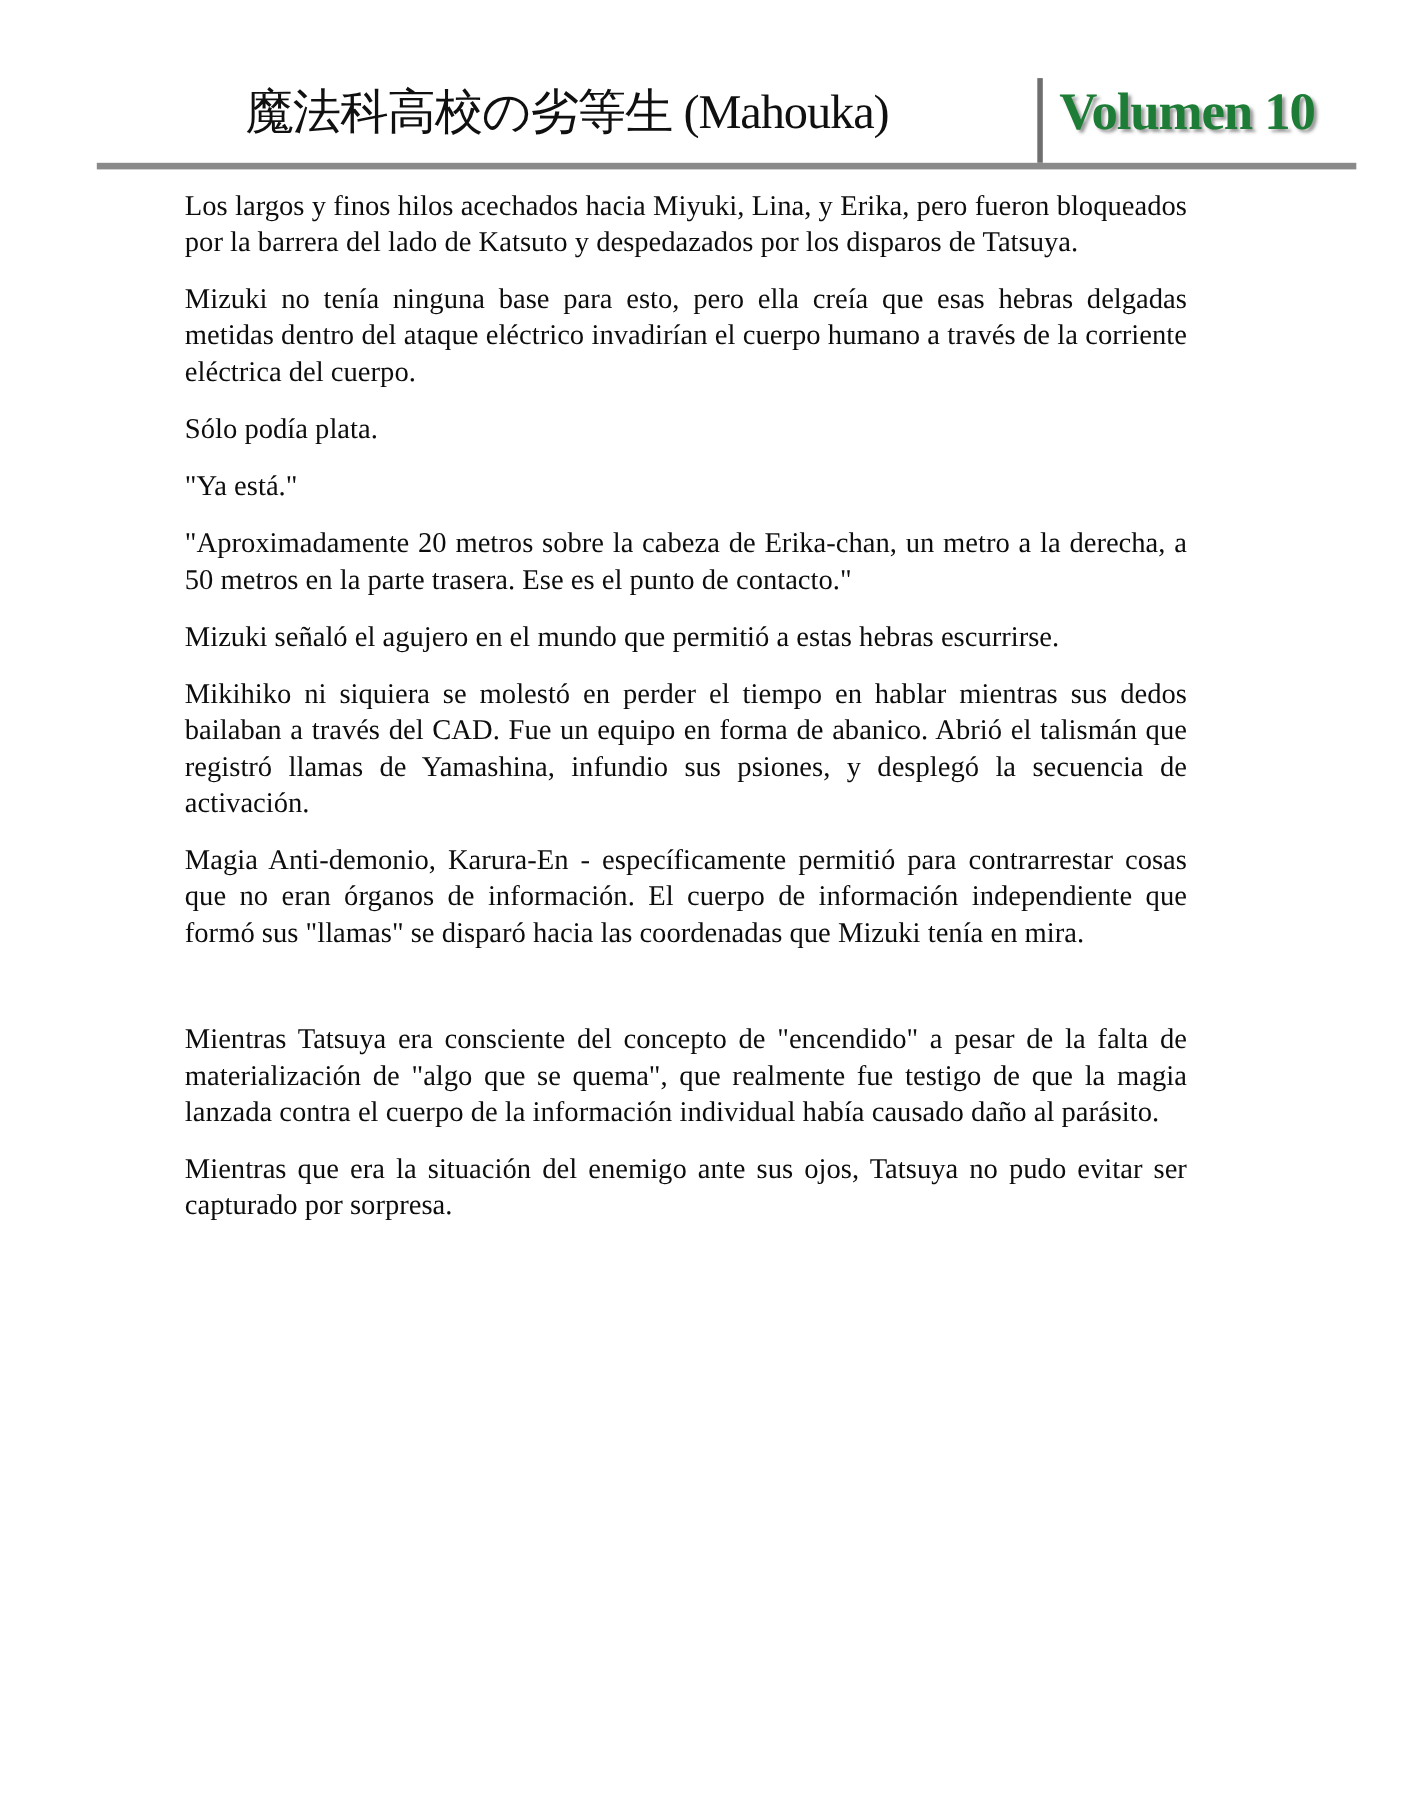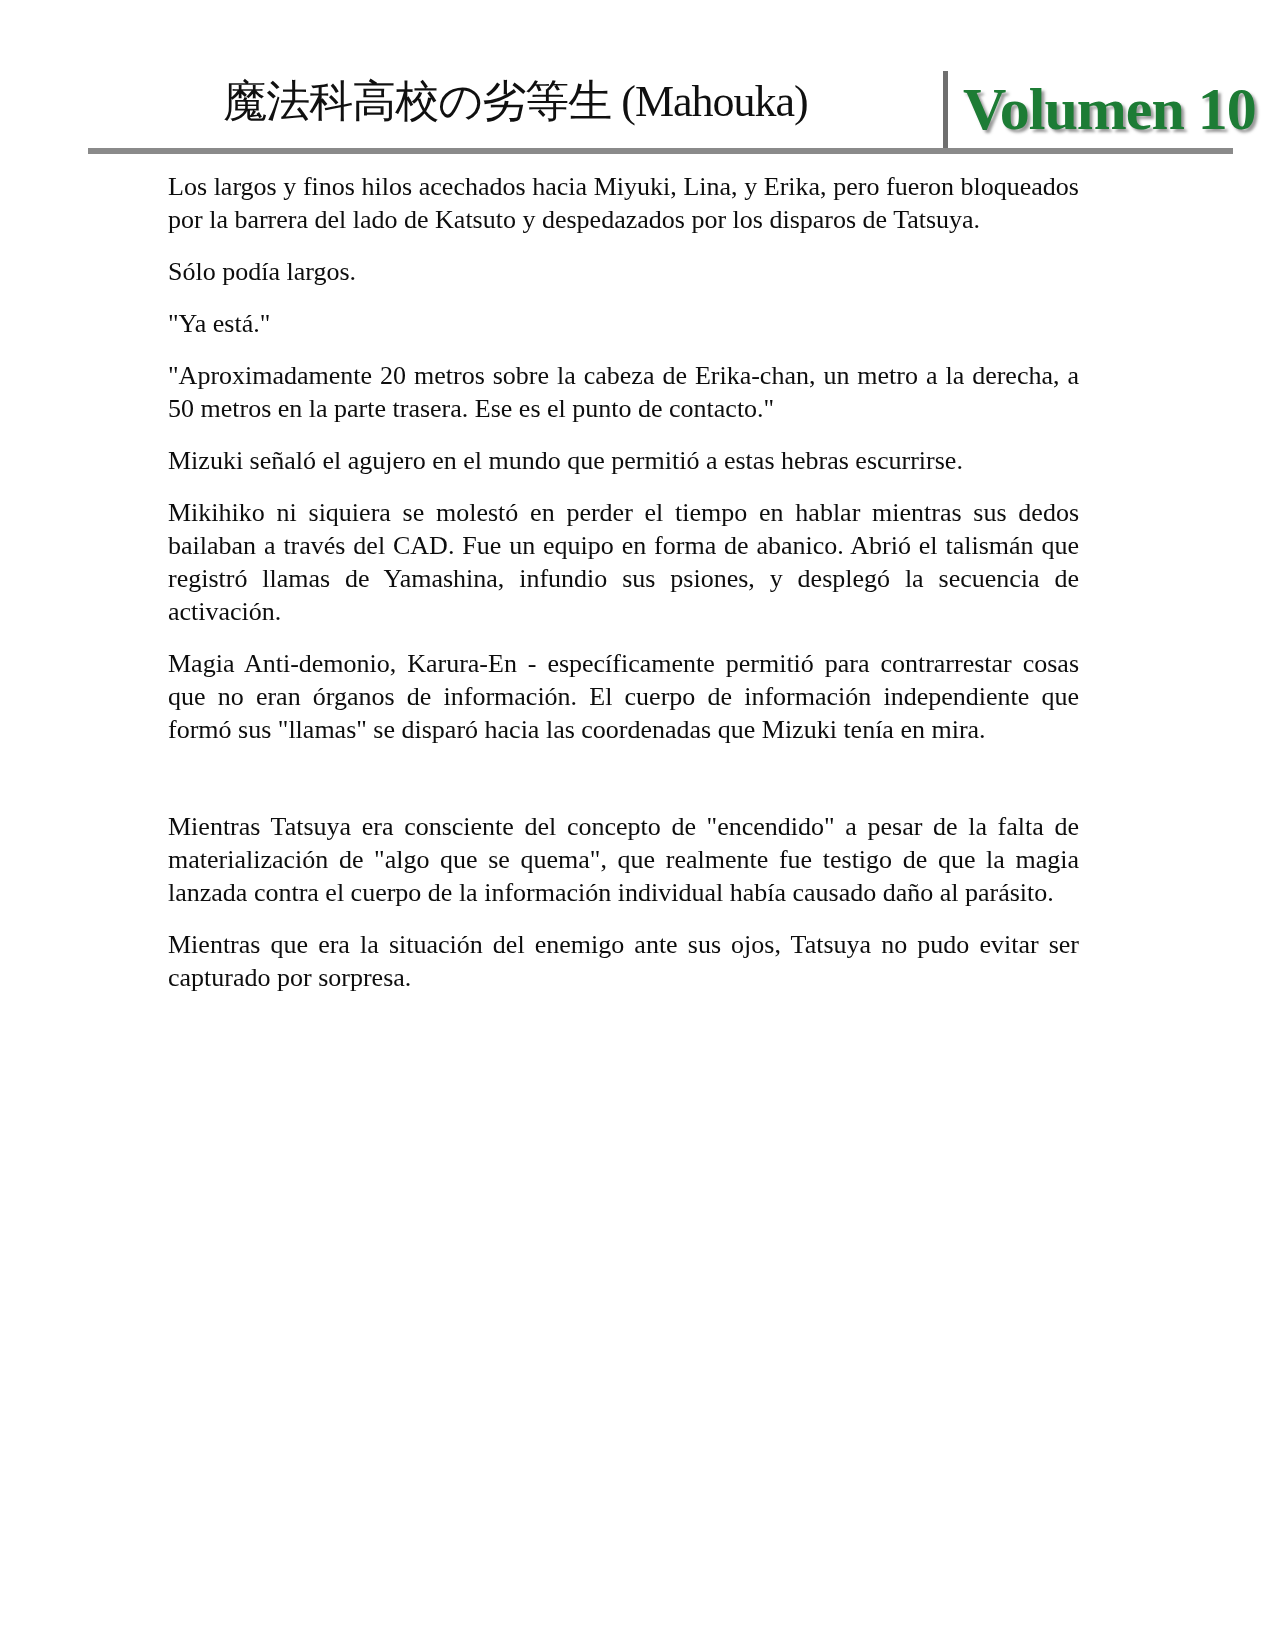--- a/index.html
+++ b/index.html
@@ -33,21 +33,21 @@
     left: 943px;
     top: 71px;
     width: 5px;
     height: 77px;
     background: #6f6f6f;
   }
   .volume {
     position: absolute;
     left: 963px;
     top: 76px;
-    font-size: 60px;
+    font-size: 48px;
     line-height: 1.1;
     font-weight: bold;
     color: #1d7c35;
     text-shadow: 3px 3px 3px rgba(70, 70, 70, 0.55);
     white-space: nowrap;
     letter-spacing: -1px;
   }
   .rule {
     position: absolute;
     left: 88px;
@@ -91,21 +91,22 @@
   <div class="title-jp">魔法科高校の劣等生 (Mahouka)</div>
 
   <div class="vbar"></div>
 
   <div class="volume">Volumen 10</div>
 
   <div class="rule"></div>
 
   <div class="body-text">
     <p>Los largos y finos hilos acechados hacia Miyuki, Lina, y Erika, pero fueron bloqueados por la barrera del lado de Katsuto y despedazados por los disparos de Tatsuya.</p>
-    <p>Sólo podía largos.</p>
+    <p>Mizuki no tenía ninguna base para esto, pero ella creía que esas hebras delgadas metidas dentro del ataque eléctrico invadirían el cuerpo humano a través de la corriente eléctrica del cuerpo.</p>
+    <p>Sólo podía plata.</p>
     <p>"Ya está."</p>
     <p>"Aproximadamente 20 metros sobre la cabeza de Erika-chan, un metro a la derecha, a 50 metros en la parte trasera. Ese es el punto de contacto."</p>
     <p>Mizuki señaló el agujero en el mundo que permitió a estas hebras escurrirse.</p>
     <p>Mikihiko ni siquiera se molestó en perder el tiempo en hablar mientras sus dedos bailaban a través del CAD. Fue un equipo en forma de abanico. Abrió el talismán que registró llamas de Yamashina, infundio sus psiones, y desplegó la secuencia de activación.</p>
     <p>Magia Anti-demonio, Karura-En - específicamente permitió para contrarrestar cosas que no eran órganos de información. El cuerpo de información independiente que formó sus "llamas" se disparó hacia las coordenadas que Mizuki tenía en mira.</p>
     <div class="scene-break"></div>
     <p>Mientras Tatsuya era consciente del concepto de "encendido" a pesar de la falta de materialización de "algo que se quema", que realmente fue testigo de que la magia lanzada contra el cuerpo de la información individual había causado daño al parásito.</p>
     <p>Mientras que era la situación del enemigo ante sus ojos, Tatsuya no pudo evitar ser capturado por sorpresa.</p>
   </div>
 

